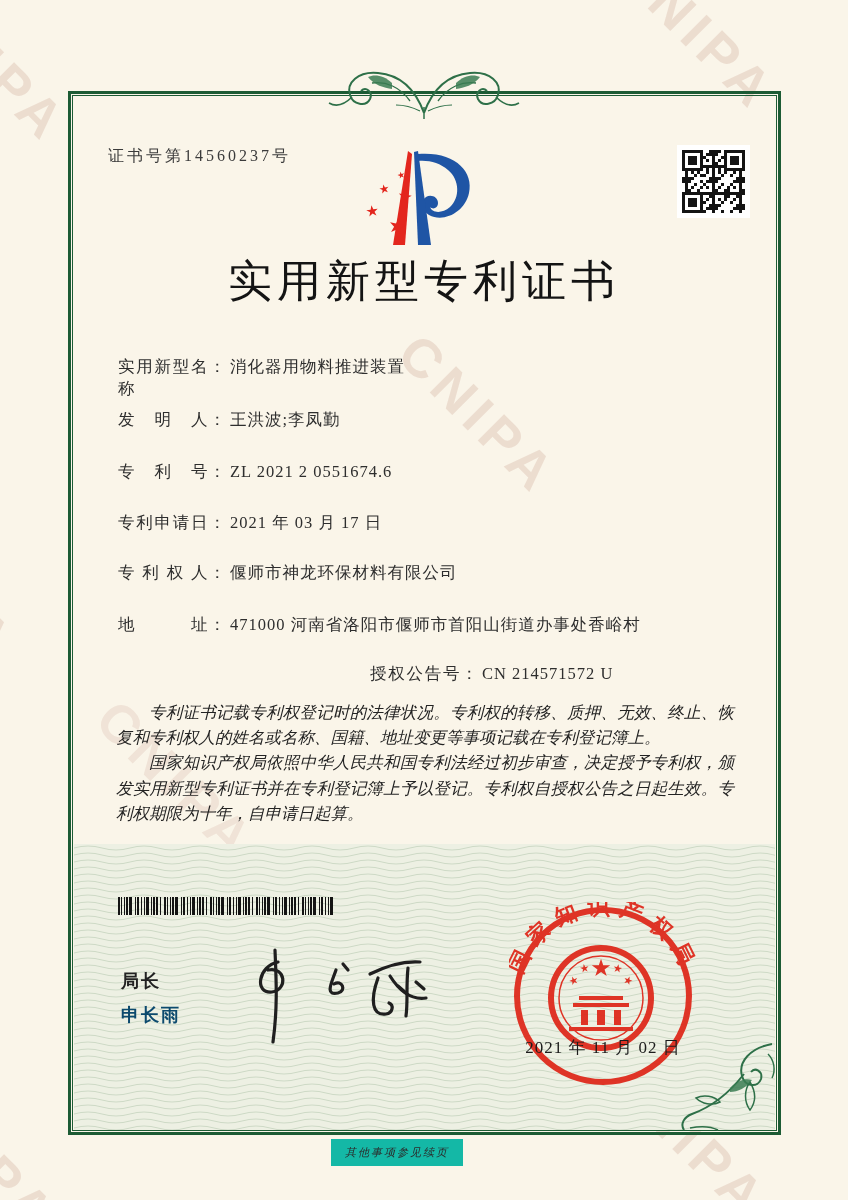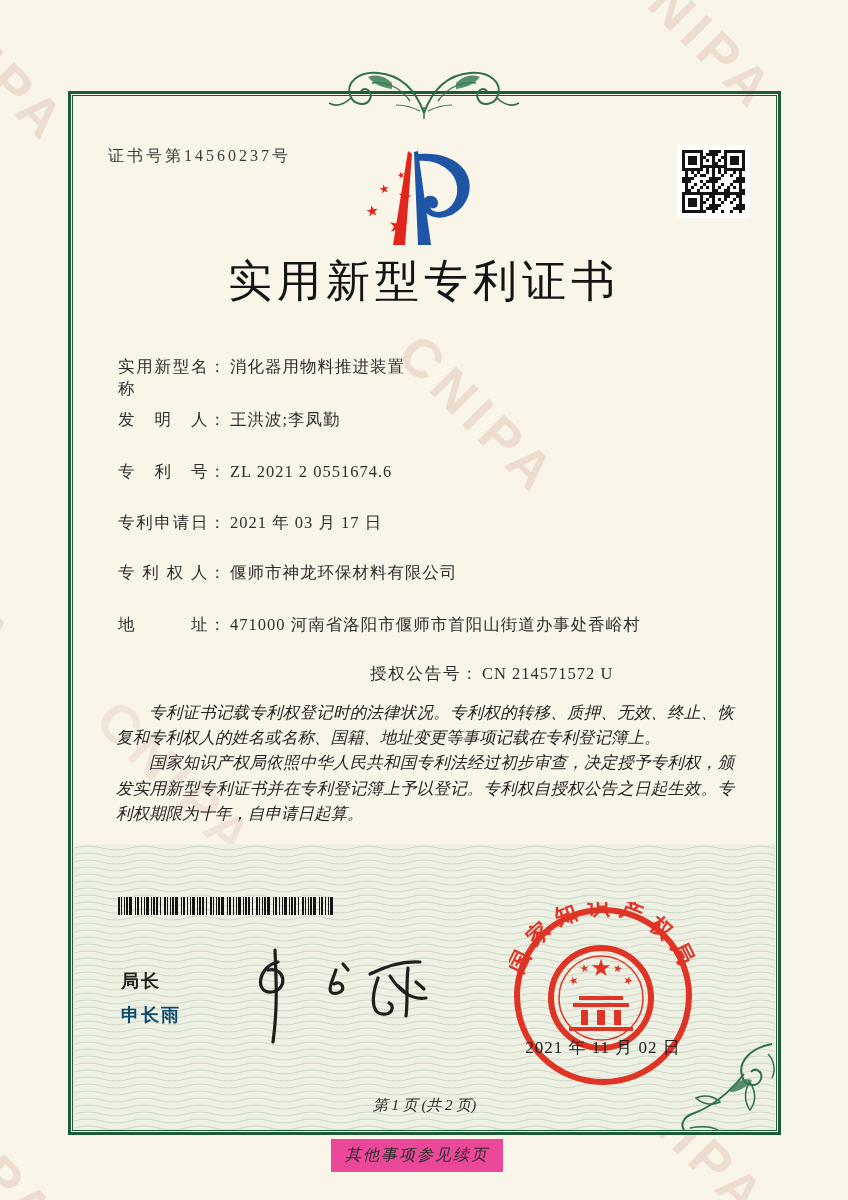--- a/index.html
+++ b/index.html
@@ -73,22 +73,22 @@
   .seal-date {
     position:absolute; z-index:5; left:509px; top:1036px; width:188px;
     text-align:center; font-size:17px; letter-spacing:1px; color:#1c1c1c;
   }
   .page-no {
     position:absolute; z-index:3; left:68px; top:1096px; width:713px;
     text-align:center; font-size:15px; color:#2b2b2b; font-style:italic;
   }
   .note-box {
     position:absolute; z-index:3; left:331px; top:1139px;
-    background:#ec4899; padding:6px 14px;
-    font-size:16px; font-style:italic; color:#2b2b2b; letter-spacing:2px;
+    background:#14b8a6; padding:6px 14px;
+    font-size:11px; font-style:italic; color:#2b2b2b; letter-spacing:2px;
   }
 </style>
 </head>
 <body>
 
 <div class="page">
 
   <div class="wm" style="left:-60px; top:-30px;">CNIPA</div>
   <div class="wm" style="left:648px; top:-62px;">CNIPA</div>
   <div class="wm" style="left:430px; top:322px;">CNIPA</div>
@@ -546,16 +546,15 @@
           <rect x="72" y="108" width="7" height="15"></rect>
           <rect x="88" y="108" width="8" height="15"></rect>
           <rect x="105" y="108" width="7" height="15"></rect>
           <rect x="60" y="125" width="64" height="4"></rect>
         </g>
       </g>
     </g>
   </svg>
   <div class="seal-date">2021 年 11 月 02 日</div>
 
-  <div class="page-no">第 1 页 (共 2 页)</div>
   <div class="note-box">其他事项参见续页</div>
 
 </div>
 
 </body></html>

